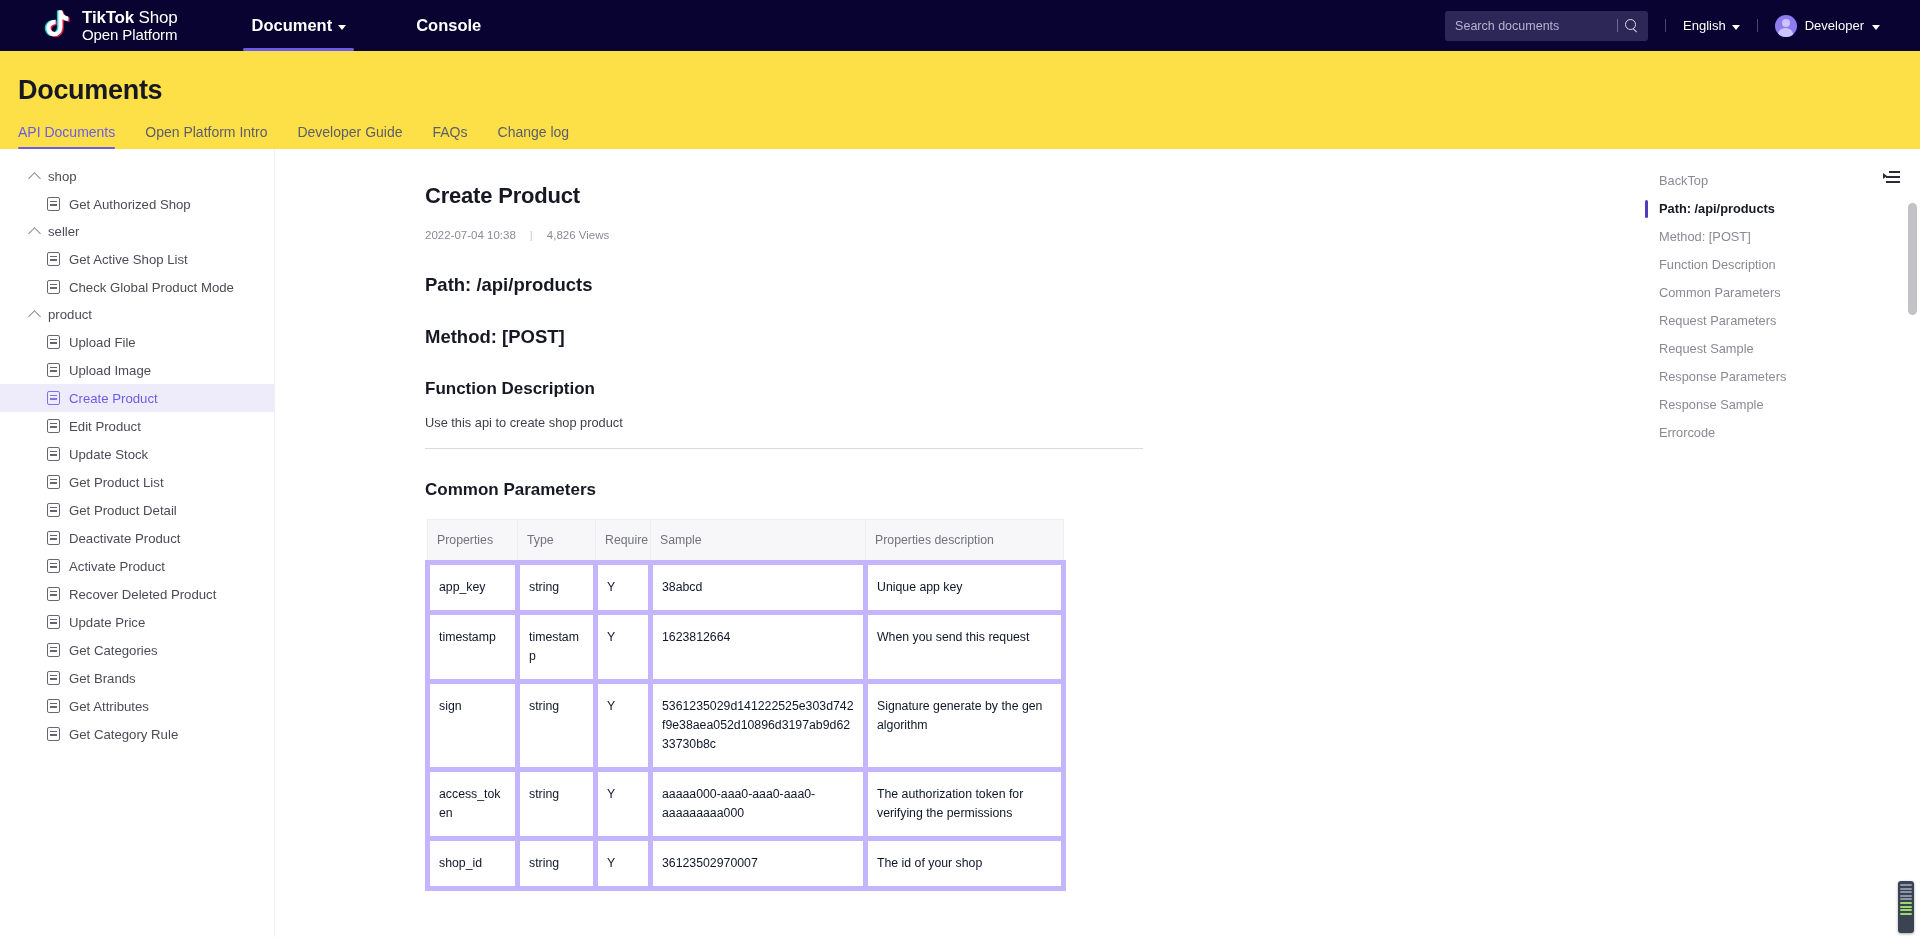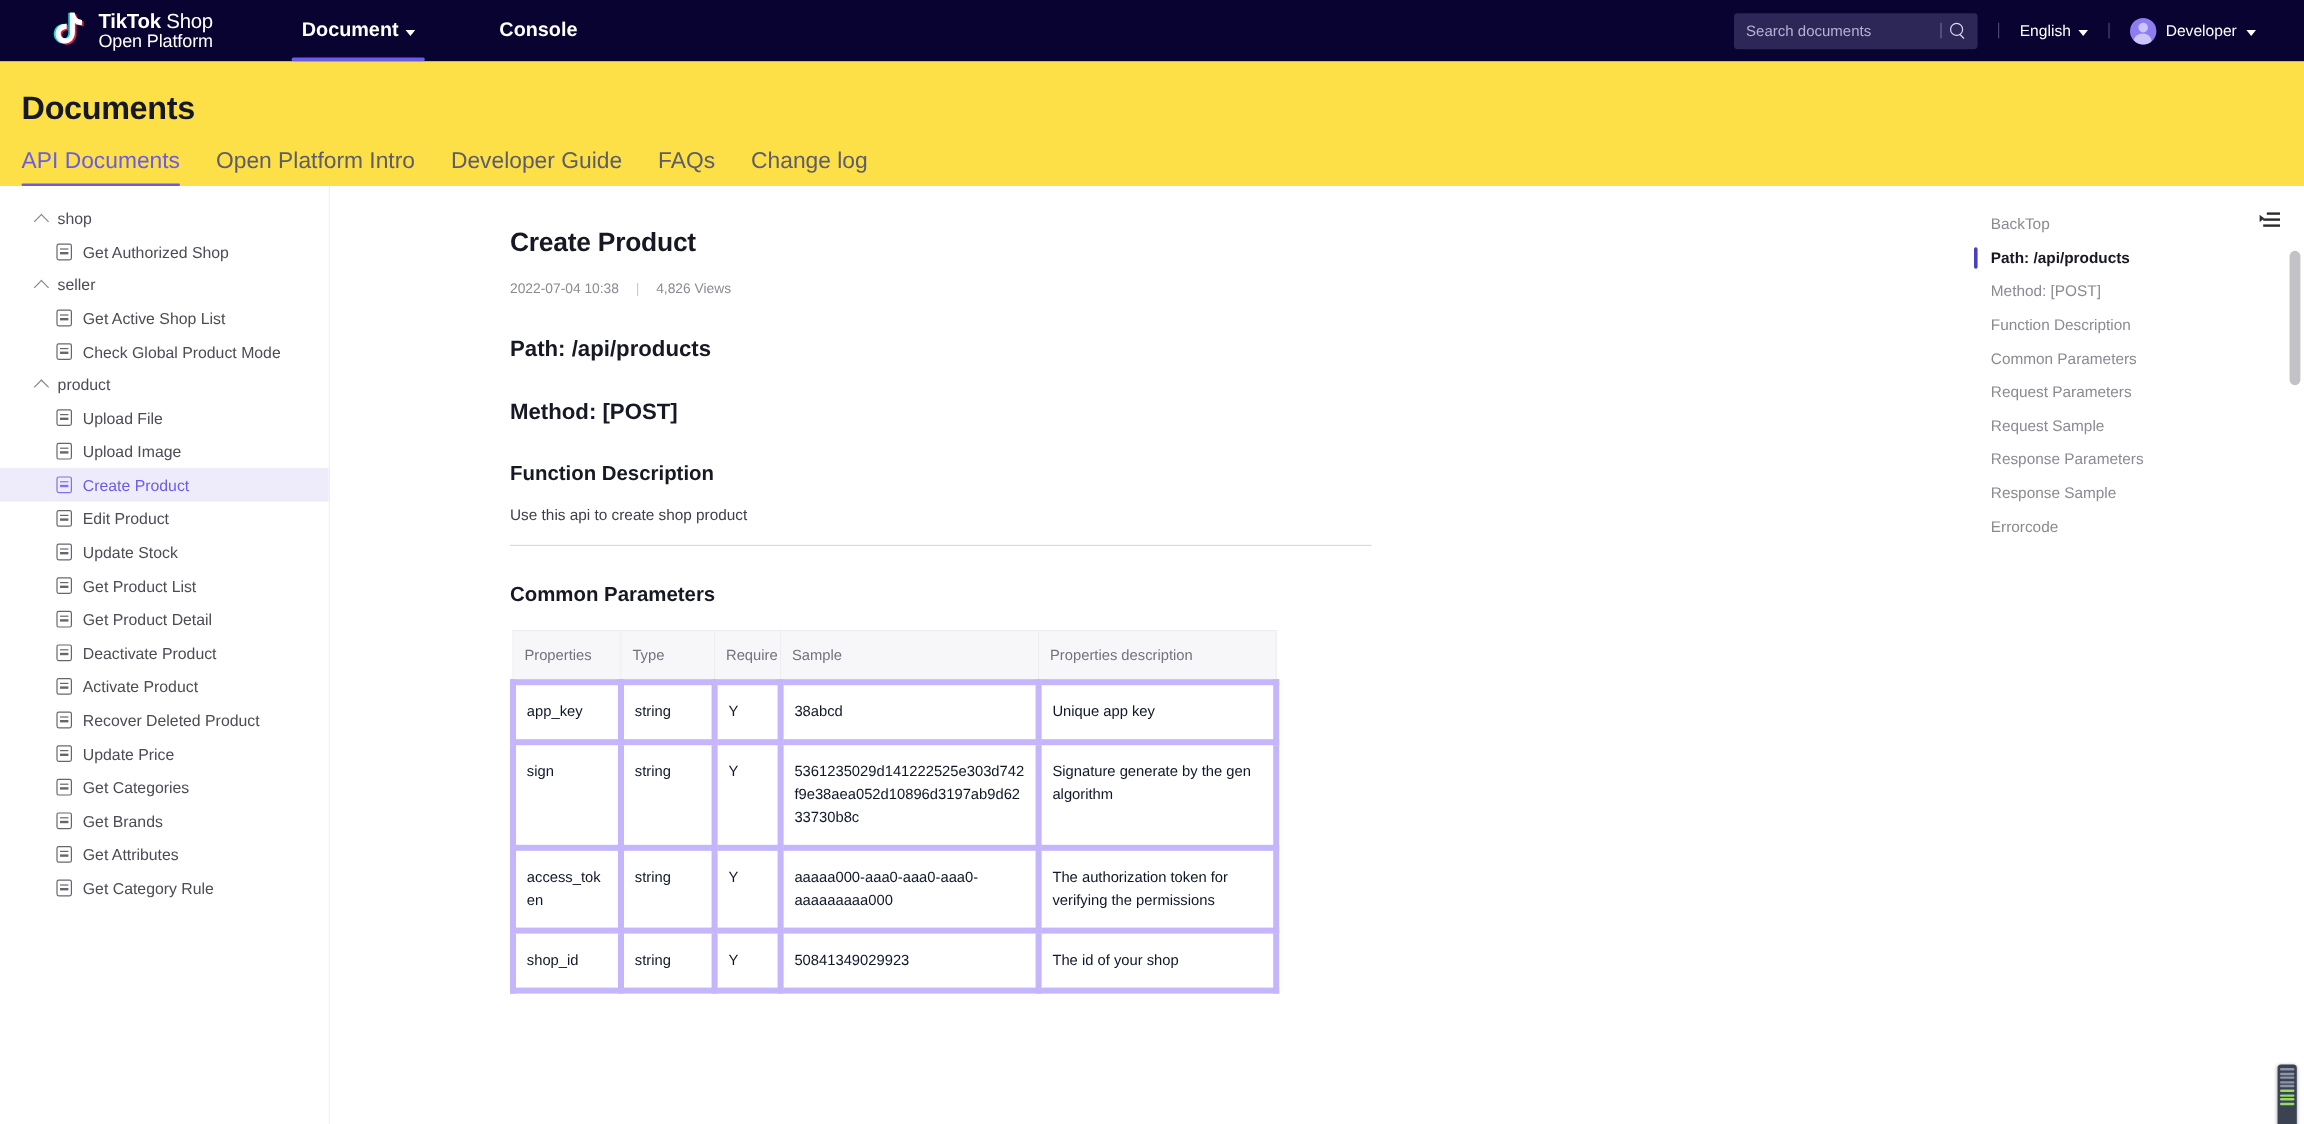--- a/index.html
+++ b/index.html
@@ -79,21 +79,21 @@
   .avatar::after{
     content:""; position:absolute; left:3.5px; top:13.5px; width:15px; height:12px;
     border-radius:50% 50% 0 0; background:#cdc4fb;
   }
 
   
   .pagehead { background: #fde047; padding: 0 0 0 18px; }
   .page-title { font-size: 27px; font-weight: 700; color: #161823; padding: 24px 0 0 0; letter-spacing: -0.3px;}
   .tabs { display: flex; gap: 30px; margin-top: 18px; }
   .tab {
-    font-size: 19px; color: #5d5d6b; padding-bottom: 9px; position: relative;
+    font-size: 14px; color: #5d5d6b; padding-bottom: 9px; position: relative;
     cursor: pointer; white-space: nowrap;
   }
   .tab.active { color: #6b5ce7; }
   .tab.active::after {
     content:""; position:absolute; left:0; right:0; bottom:0; height:2.5px;
     background:#6b5ce7; border-radius: 2px;
   }
 
   
   .body-wrap {
@@ -395,38 +395,45 @@
         </thead>
         <tbody>
           <tr>
             <td>app_key</td>
             <td>string</td>
             <td>Y</td>
             <td>38abcd</td>
             <td>Unique app key</td>
           </tr>
           <tr>
+            <td>timestamp</td>
+            <td>timestamp</td>
+            <td>Y</td>
+            <td>1623812664</td>
+            <td>When you send this request</td>
+          </tr>
+          <tr>
             <td>sign</td>
             <td>string</td>
             <td>Y</td>
             <td>5361235029d141222525e303d742f9e38aea052d10896d3197ab9d6233730b8c</td>
             <td>Signature generate by the gen algorithm</td>
           </tr>
           <tr>
             <td>access_token</td>
             <td>string</td>
             <td>Y</td>
             <td>aaaaa000-aaa0-aaa0-aaa0-aaaaaaaaa000</td>
             <td>The authorization token for verifying the permissions</td>
           </tr>
           <tr>
             <td>shop_id</td>
             <td>string</td>
             <td>Y</td>
-            <td>50841349029923</td>
+            <td>36123502970007</td>
             <td>The id of your shop</td>
           </tr>
         </tbody>
       </table>
     </div>
   </div>
 
   <div class="toc">
     <div class="toc-inner">
       <div class="toc-head">

